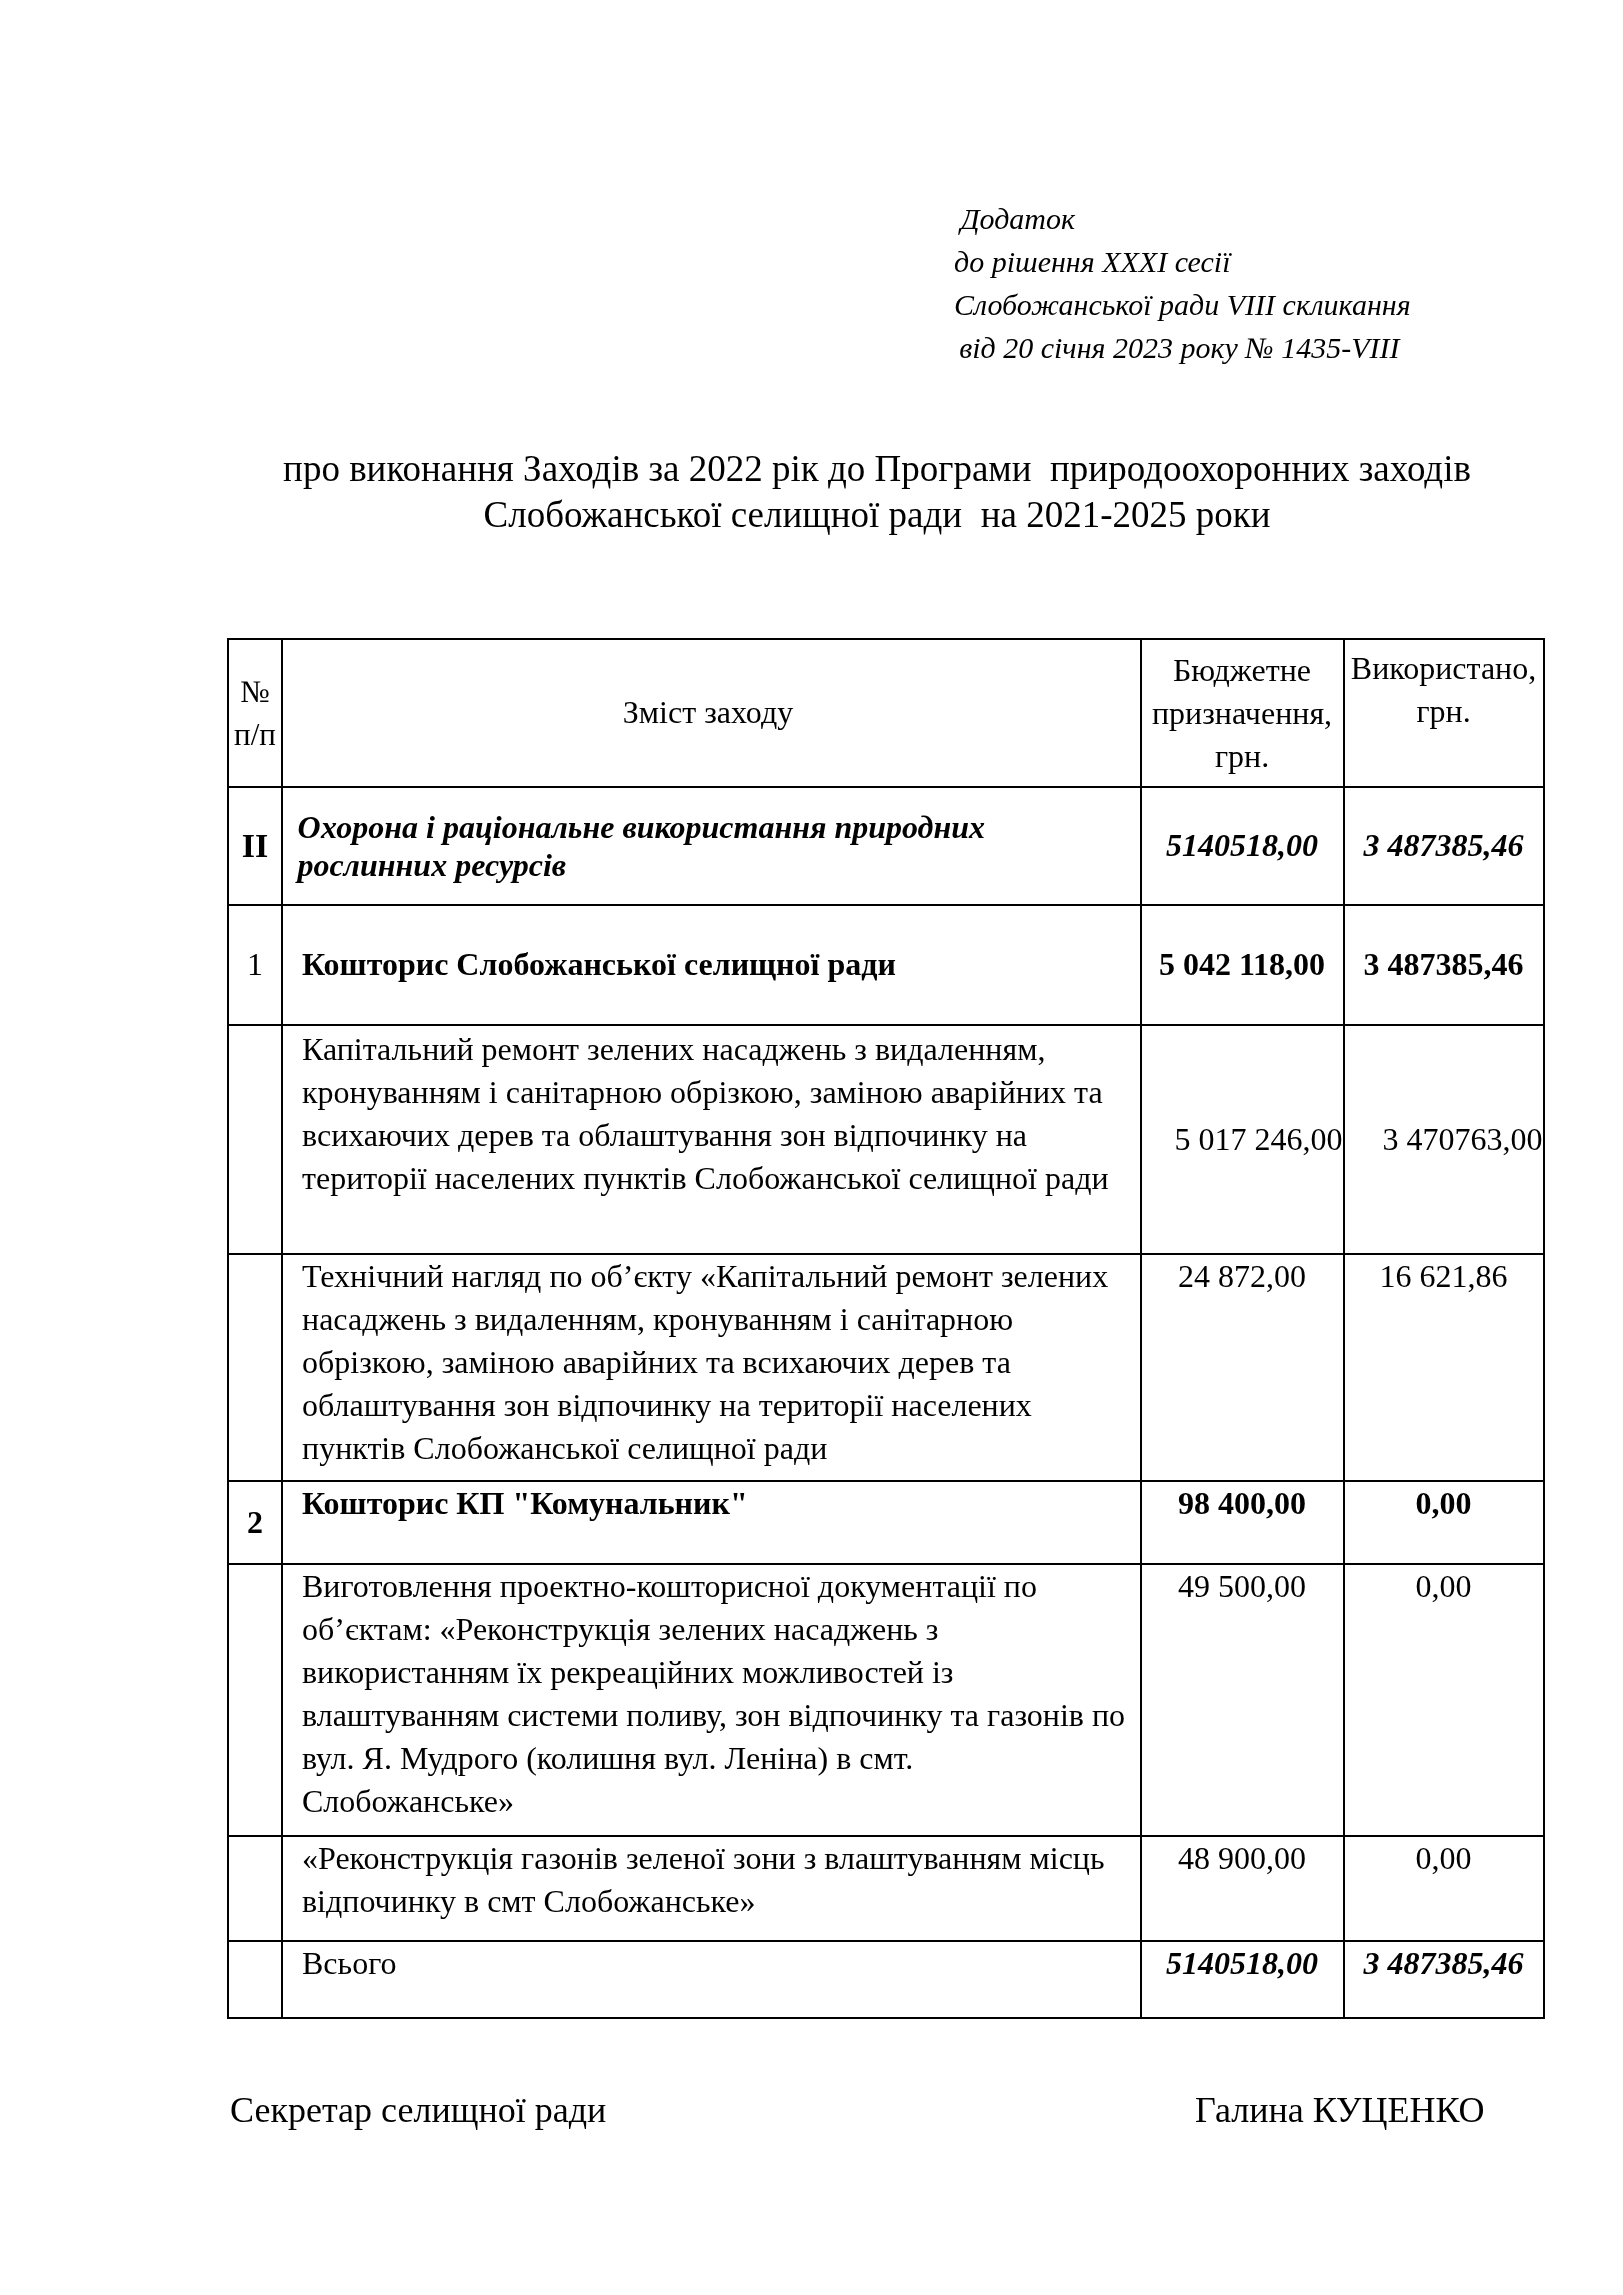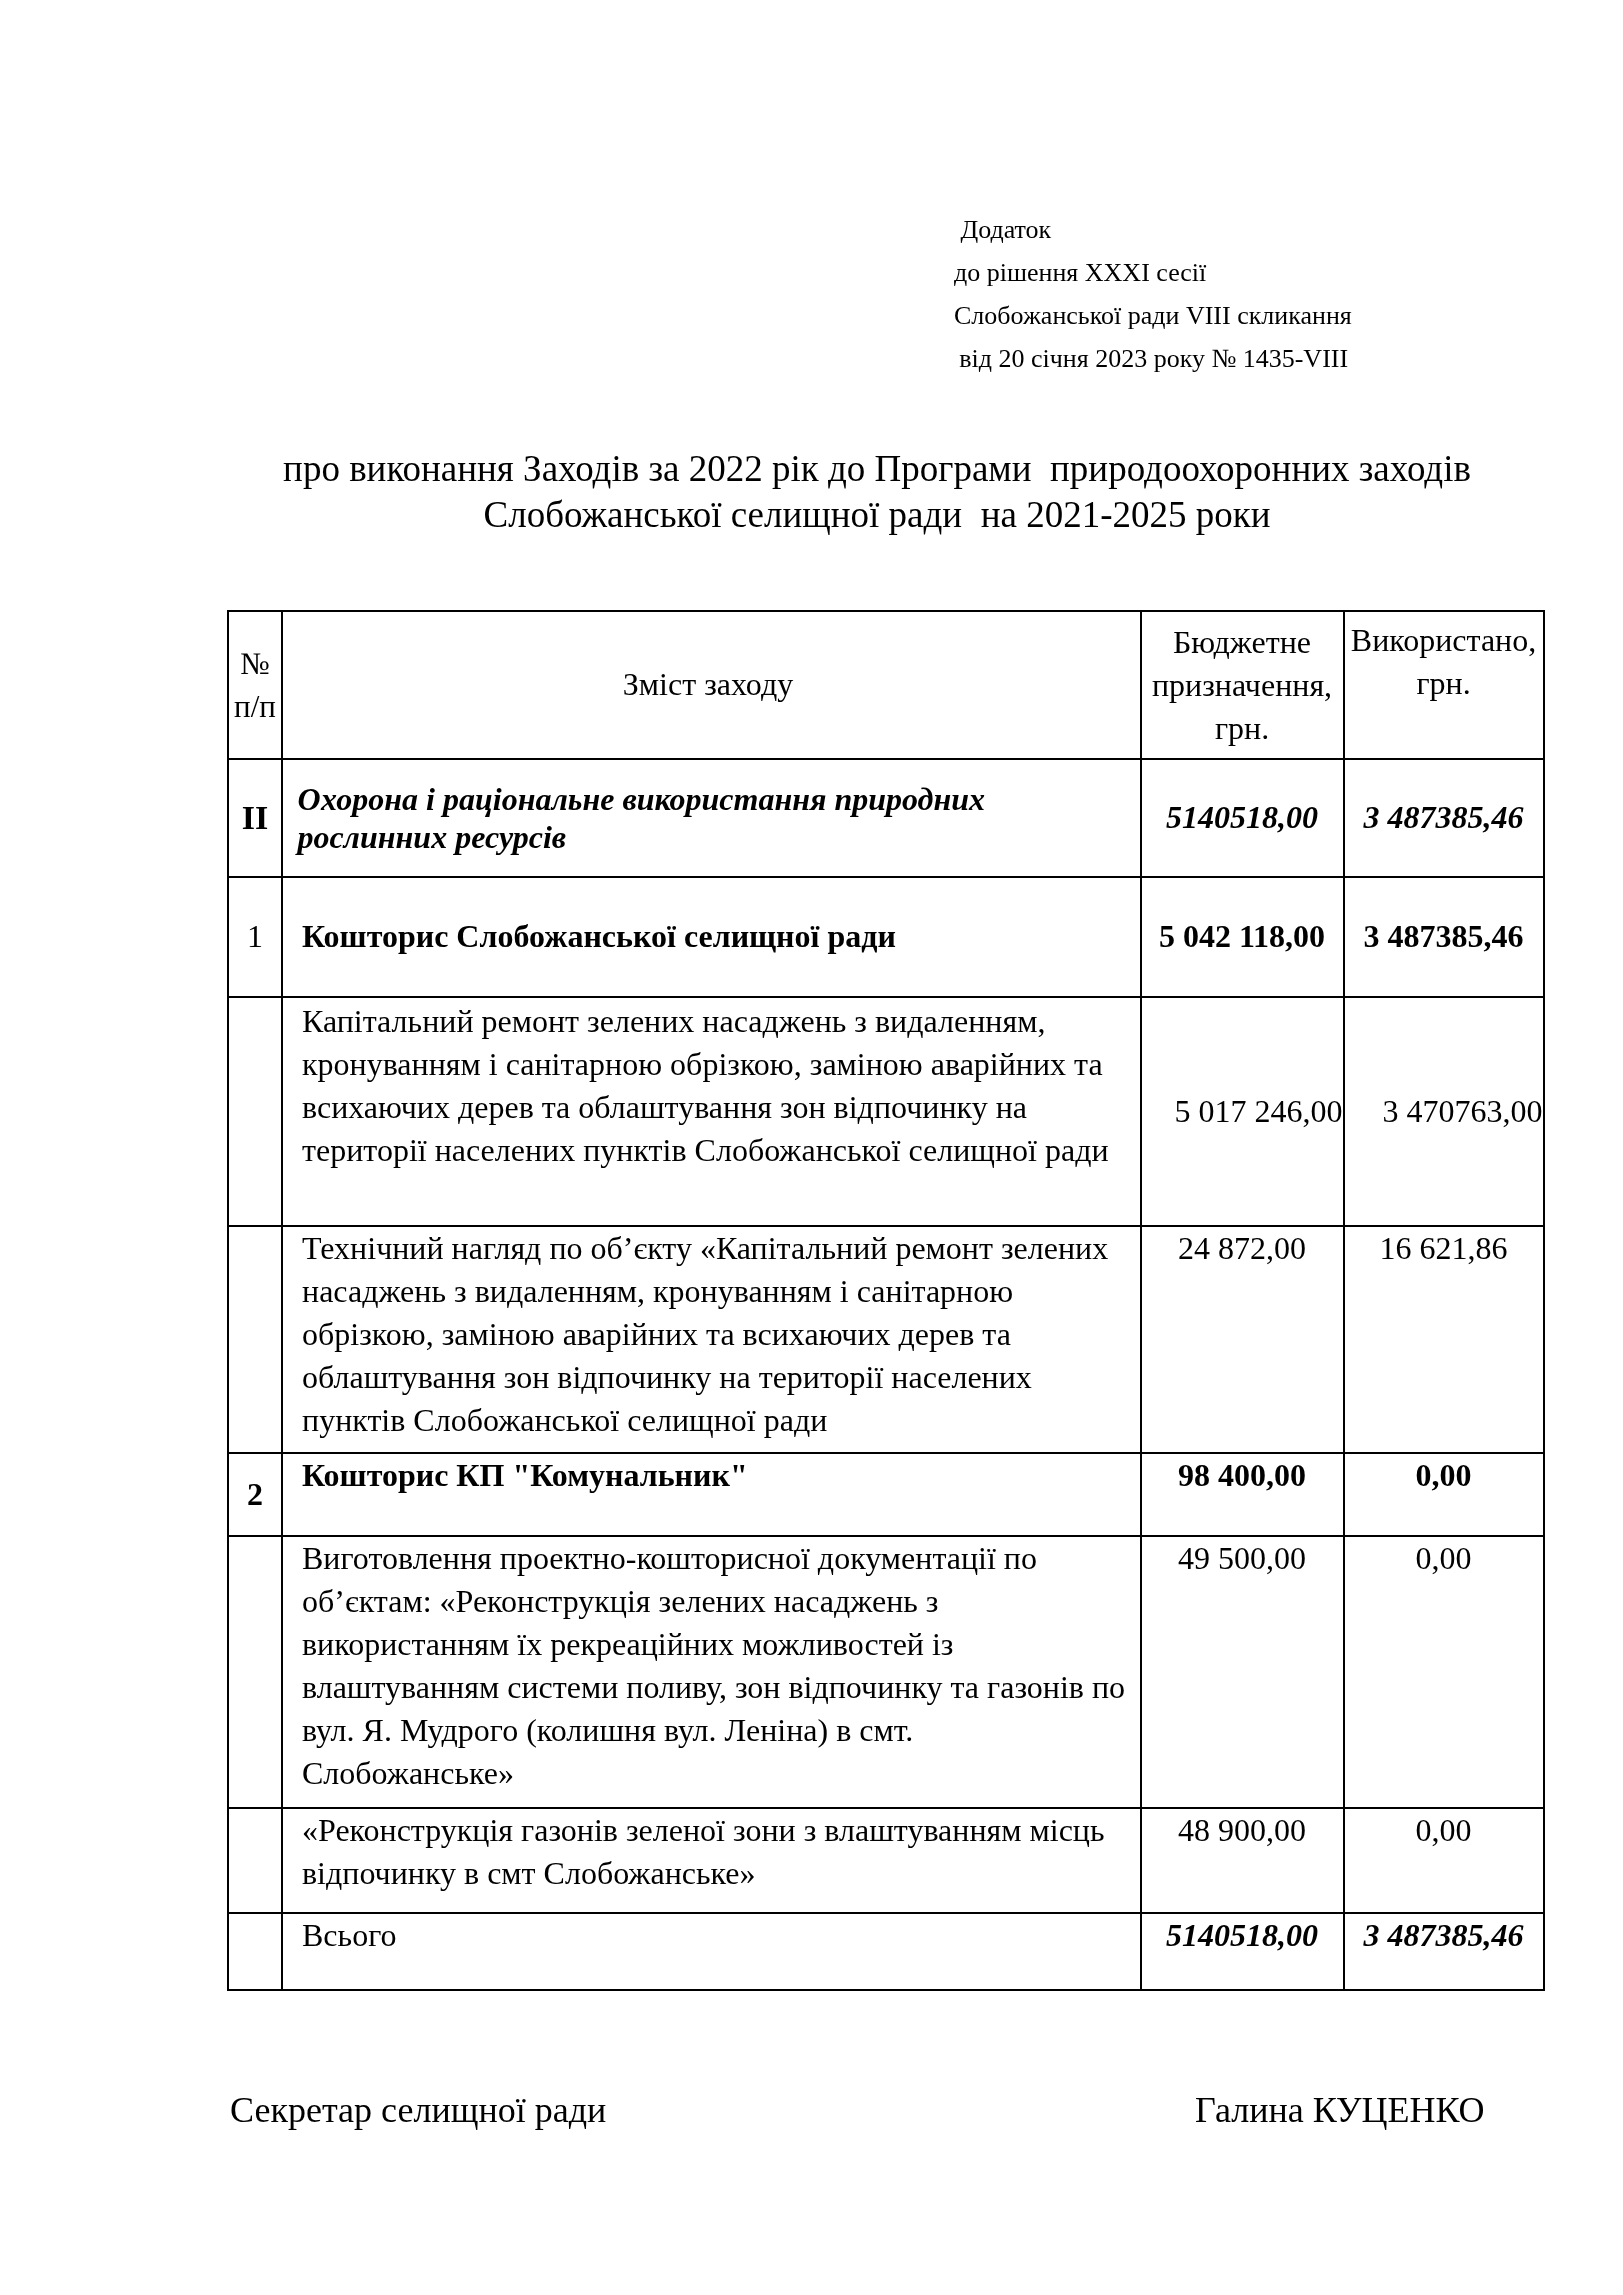--- a/index.html
+++ b/index.html
@@ -1,30 +1,30 @@
 <!DOCTYPE html>
 <html style="font-size:10.5px"><head>
 <meta charset="utf-8">
 <style>
   html, body { margin: 0; padding: 0; background: #ffffff; }
   body {
     width: 1623px; height: 2295px; position: relative; overflow: hidden;
     font-family: "Liberation Serif", "DejaVu Serif", serif; color: #000;
   }
-  .annex { position: absolute; left: 954px; top: 208px; font-size: 26px; line-height: 43px; }
+  .annex { position: absolute; left: 954px; top: 197px; font-size: 30px; line-height: 43px; font-style: italic; }
   .annex div { white-space: nowrap; }
   .annex .l1 { padding-left: 6.5px; }
   .annex .l4 { padding-left: 5.2px; }
 
   .title-block { position: absolute; left: 227px; width: 1300px; top: 446px; text-align: center; }
   .title-main { font-weight: bold; font-size: 38px; line-height: 43px; }
   .title-sub { font-size: 37px; line-height: 46px; white-space: pre; }
 
   table.report {
-    position: absolute; left: 227px; top: 610px; width: 1300px;
+    position: absolute; left: 227px; top: 638px; width: 1300px;
     border-collapse: collapse; table-layout: fixed; font-size: 32px; border-radius: 7px;
   }
   table.report td {
     border: 2px solid #000; padding: 0; vertical-align: top; line-height: 43px;
   }
   .c-num { width: 52px; text-align: center; }
   .c-desc { width: 850px; padding-left: 19px !important; padding-right: 6.5px !important; }
   .c-plan { width: 201px; text-align: center; }
   .c-used { width: 198px; text-align: center; }
 

